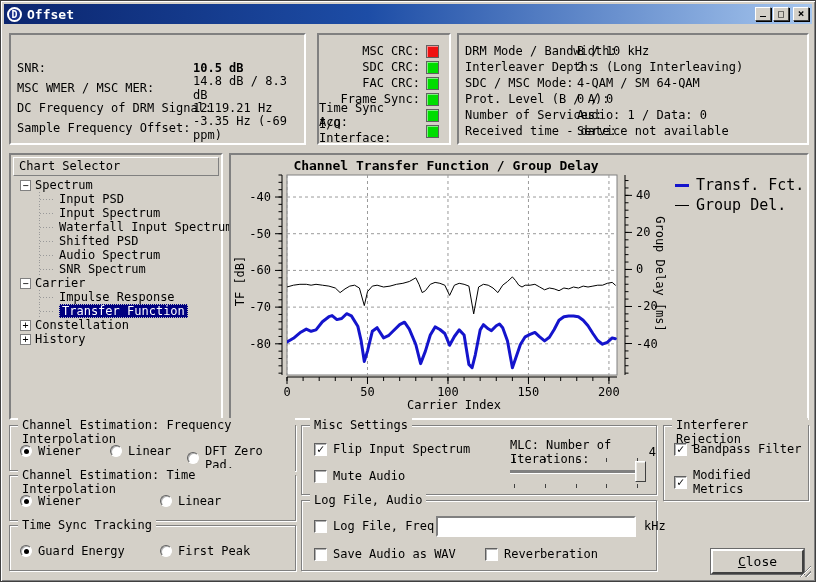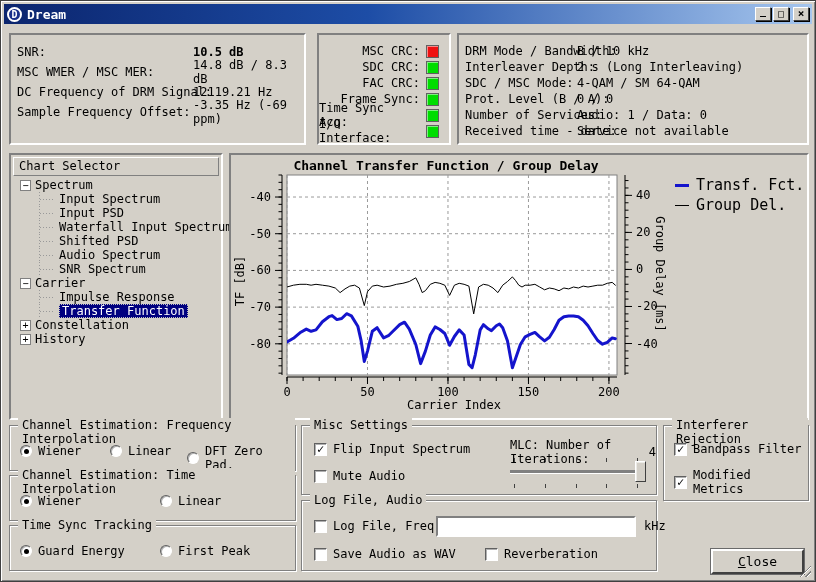--- a/index.html
+++ b/index.html
@@ -80,27 +80,27 @@
     background:repeating-linear-gradient(135deg,transparent 0 2px,#808080 2px 3px,#fff 3px 4px);
     clip-path:polygon(100% 0,100% 100%,0 100%);}
 </style>
 </head>
 <body>
 
 <div class="window">
 
   <div class="titlebar">
     <span class="app-icon">D</span>
-    <span class="wtitle">Dream</span>
+    <span class="wtitle">Offset</span>
     <span class="winbtn btn-min">_</span>
     <span class="winbtn">□</span>
     <span class="winbtn btn-close">×</span>
   </div>
 
-  <div class="sunken" style="left:8px;top:32px;width:297px;height:112px;padding-top:7px;">
+  <div class="sunken" style="left:8px;top:32px;width:297px;height:112px;padding-top:23px;">
     <div class="row sig-row" style="position:relative;">
       <span class="sig-label">SNR:</span>
       <span class="sig-value bold">10.5 dB</span>
     </div>
     <div class="row sig-row" style="position:relative;">
       <span class="sig-label">MSC WMER / MSC MER:</span>
       <span class="sig-value">14.8 dB / 8.3 dB</span>
     </div>
     <div class="row sig-row" style="position:relative;">
       <span class="sig-label">DC Frequency of DRM Signal:</span>
@@ -170,24 +170,24 @@
     </div>
   </div>
 
   <div class="sunken" style="left:8px;top:152px;width:214px;height:267px;">
     <div class="tree-header">Chart Selector</div>
     <div class="trow">
       <span class="expander">−</span>
       <span class="tlabel">Spectrum</span>
     </div>
     <div class="trow child">
+      <span class="tlabel">Input PSD</span>
+    </div>
+    <div class="trow child">
       <span class="tlabel">Input Spectrum</span>
-    </div>
-    <div class="trow child">
-      <span class="tlabel">Input PSD</span>
     </div>
     <div class="trow child">
       <span class="tlabel">Waterfall Input Spectrum</span>
     </div>
     <div class="trow child">
       <span class="tlabel">Shifted PSD</span>
     </div>
     <div class="trow child">
       <span class="tlabel">Audio Spectrum</span>
     </div>

